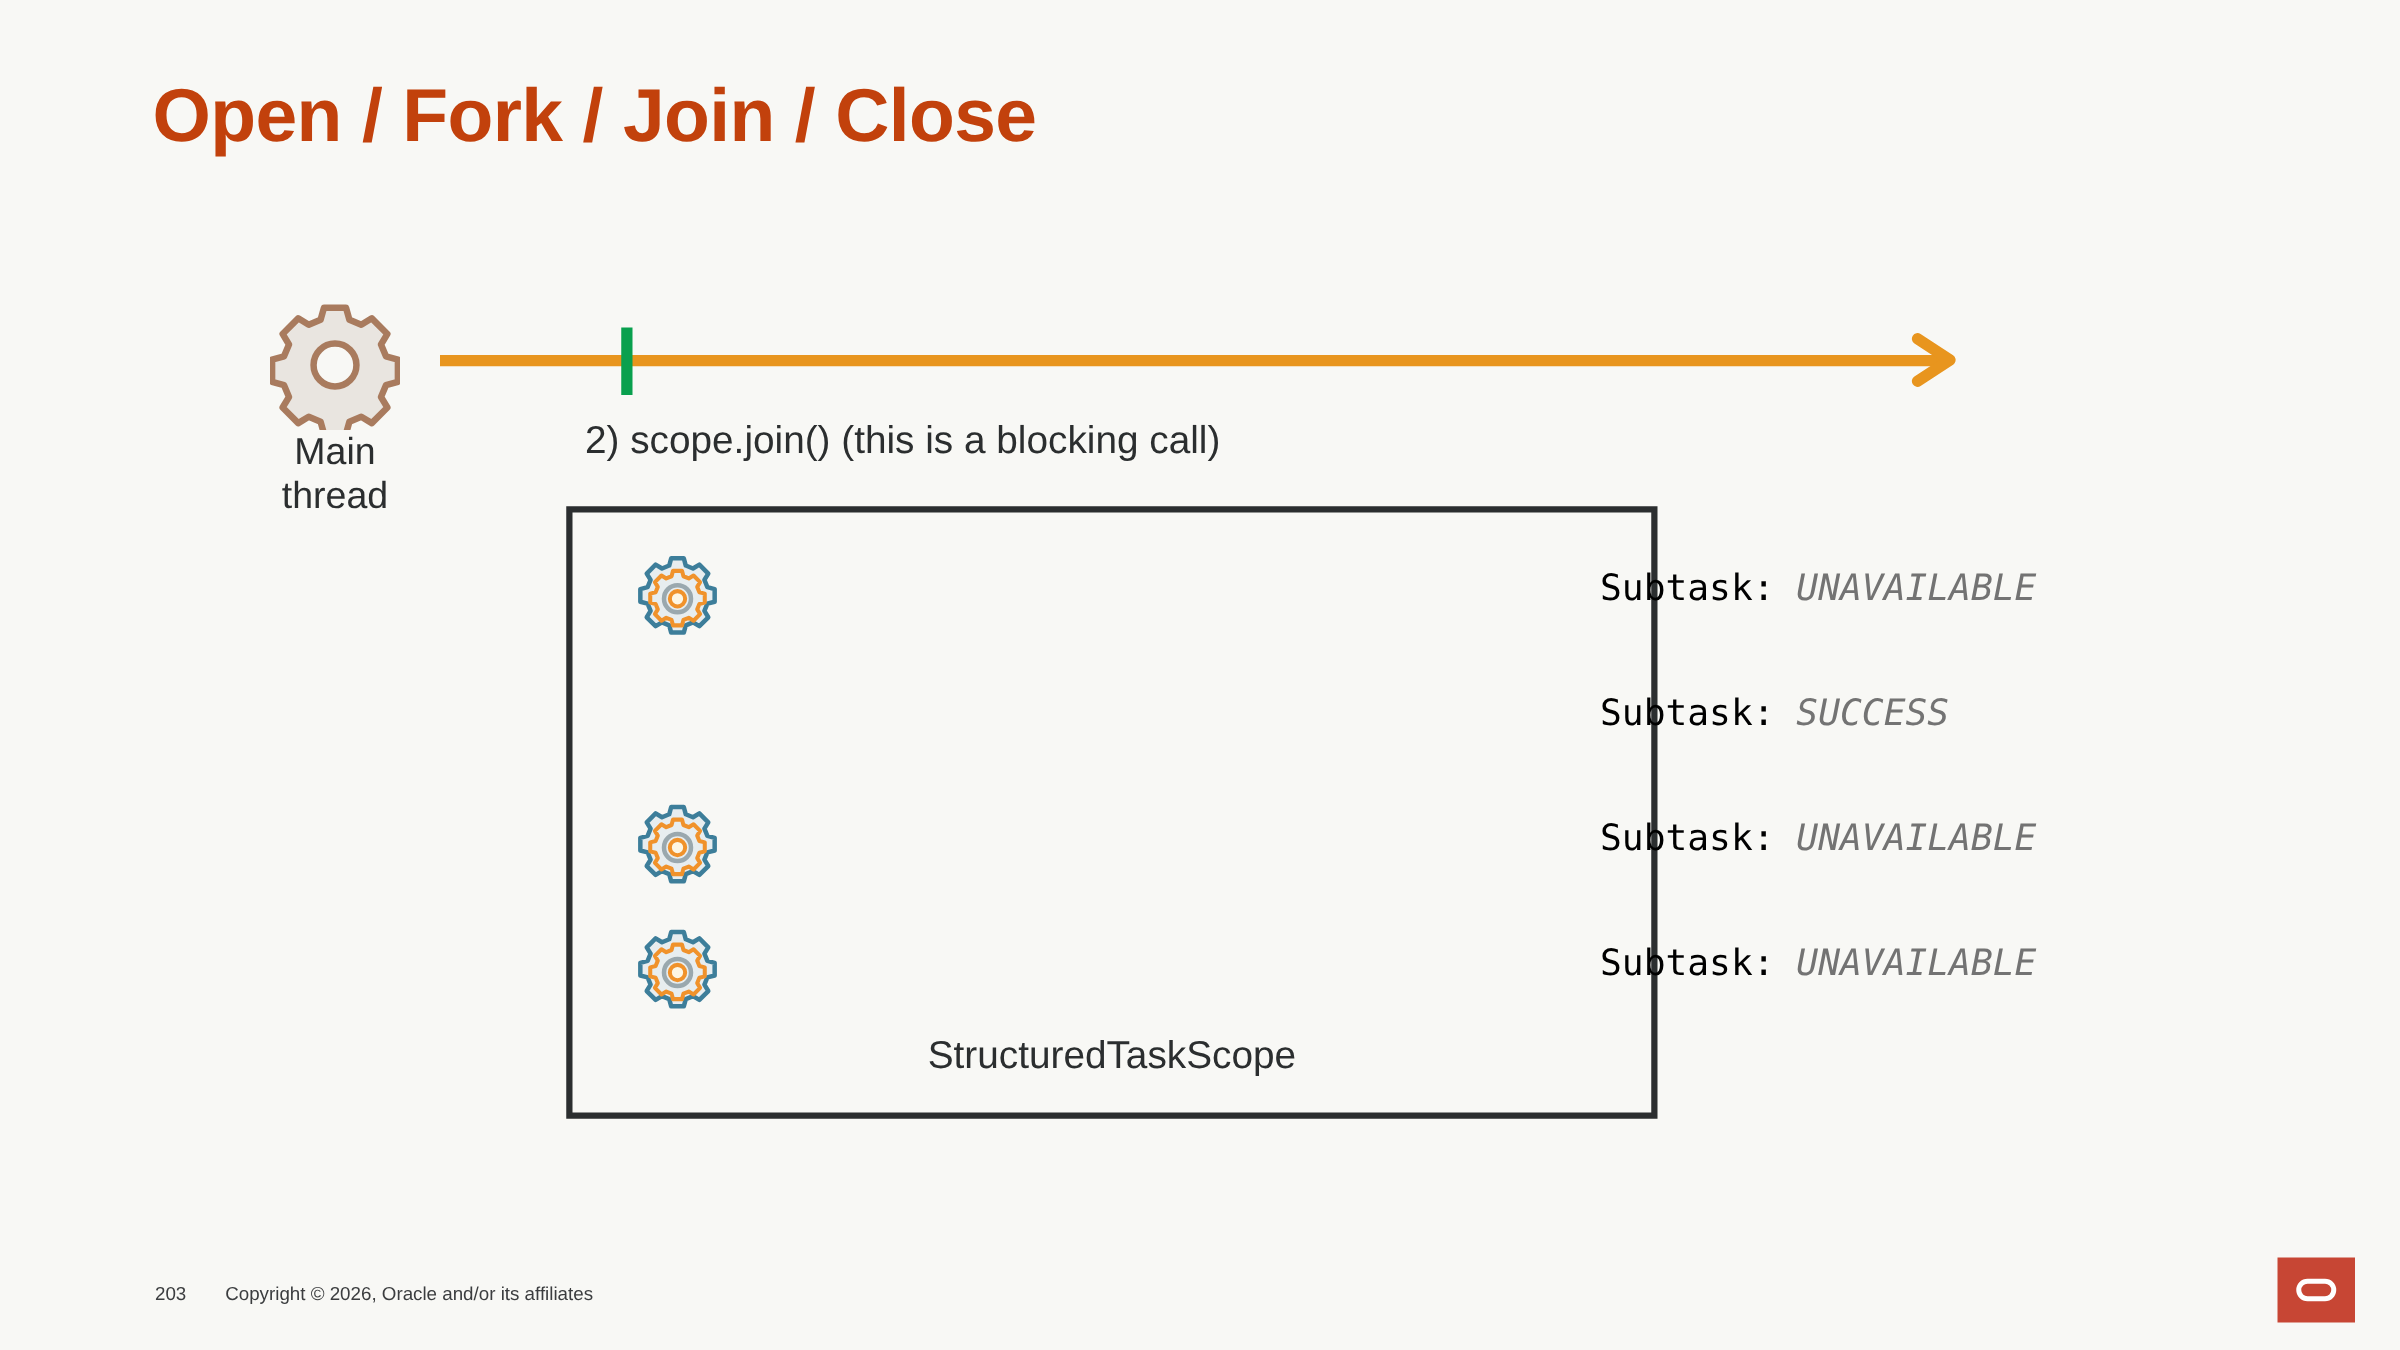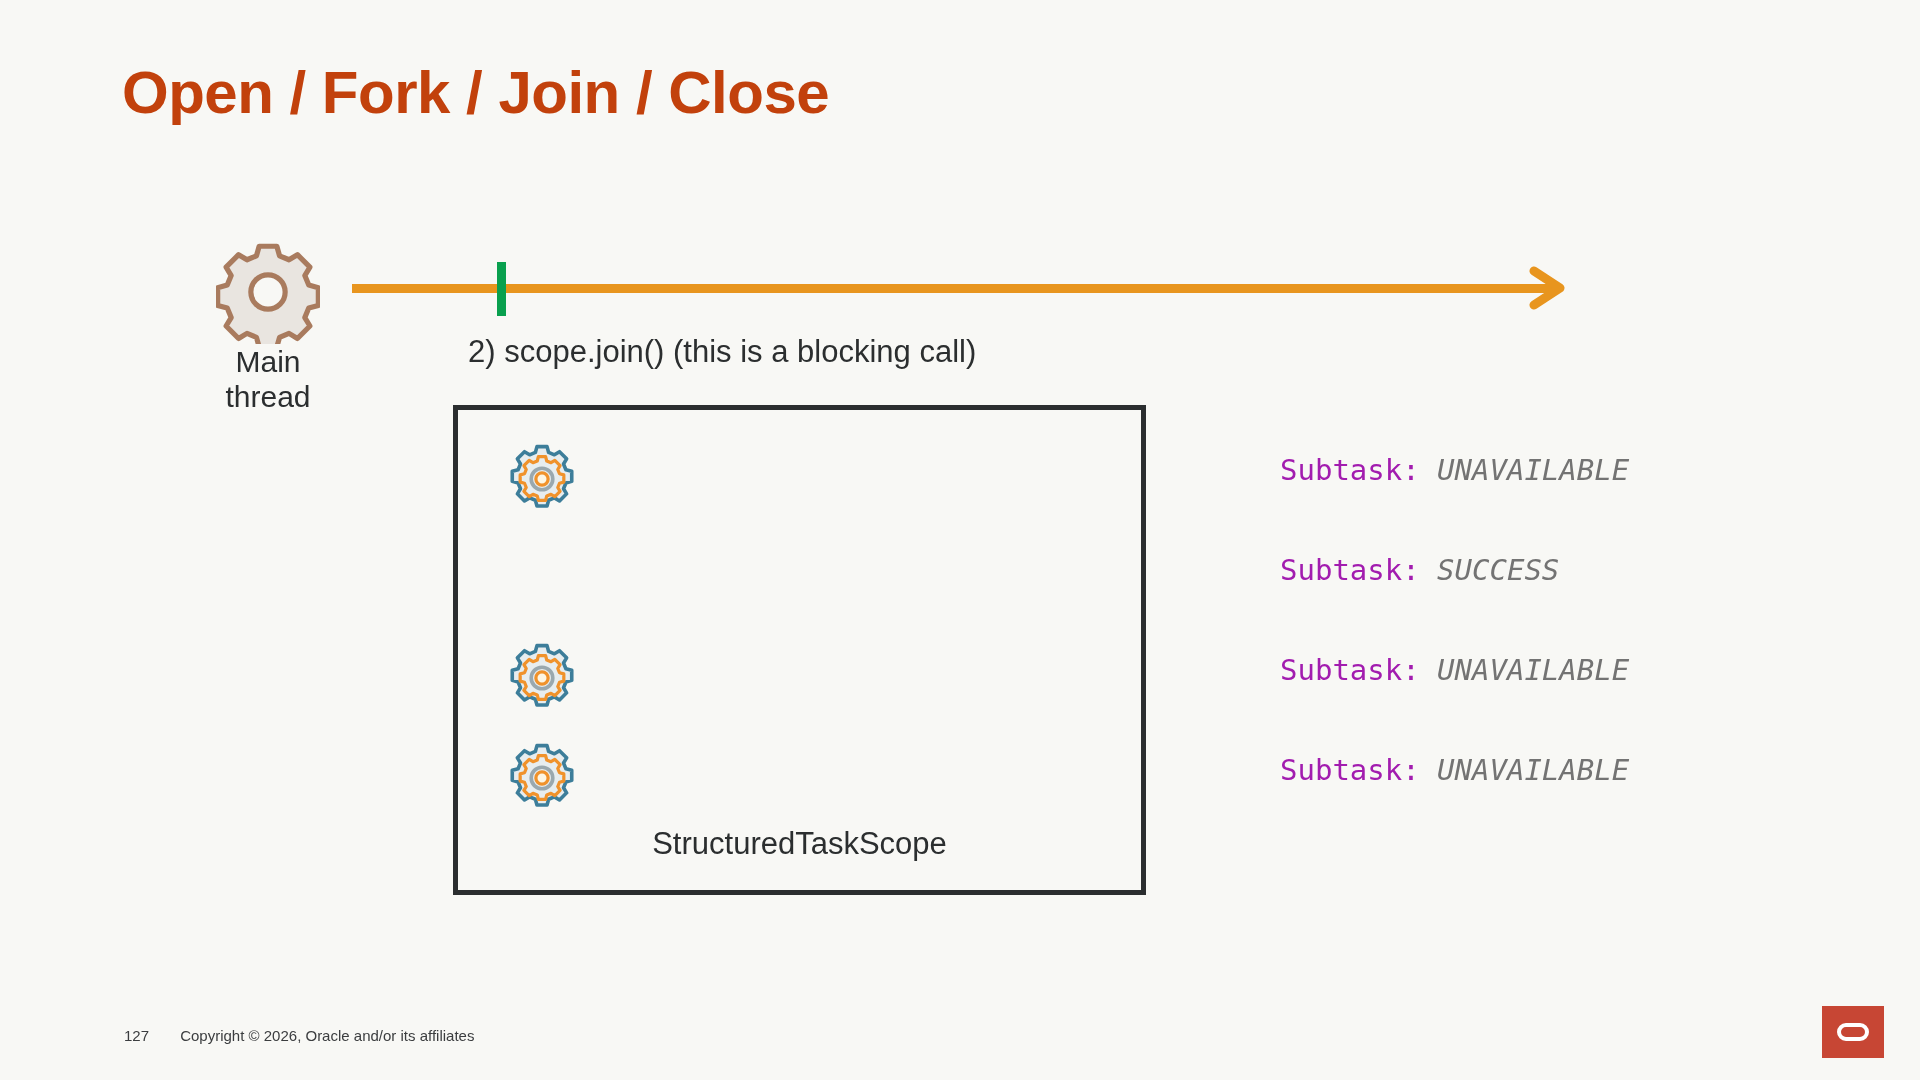--- a/index.html
+++ b/index.html
@@ -87,21 +87,21 @@
     font-size: 31px;
     color: #2b2e2f;
     white-space: nowrap;
   }
 
   
   #scope-box {
     position: absolute;
     left: 453px;
     top: 405px;
-    width: 693px;
+    width: 873px;
     height: 490px;
     border: 5px solid #2b2e2f;
     background: #f8f8f5;
     box-sizing: border-box;
   }
   #scope-label {
     position: absolute;
     left: 0;
     right: 0;
     bottom: 28px;
@@ -126,21 +126,21 @@
     width: 520px;
   }
   .status-row {
     height: 100px;
     font-family: "DejaVu Sans Mono", "Liberation Mono", monospace;
     font-size: 29px;
     line-height: 48px;
     white-space: nowrap;
   }
   .status-label {
-    color: #a21caf;
+    color: #000000;
   }
   .status-value {
     color: #737373;
     font-style: italic;
     margin-left: 0.6em;
   }
 
   
   #footer {
     position: absolute;
@@ -253,19 +253,19 @@
   </div>
   <div class="status-row">
     <span class="status-label">Subtask:</span><span class="status-value">UNAVAILABLE</span>
   </div>
   <div class="status-row">
     <span class="status-label">Subtask:</span><span class="status-value">UNAVAILABLE</span>
   </div>
 </div>
 
 <div id="footer">
-  <span id="footer-page">127</span>
+  <span id="footer-page">203</span>
   <span>Copyright © 2026, Oracle and/or its affiliates</span>
 </div>
 
 <div id="oracle-logo">
   <div id="oracle-logo-mark"></div>
 </div>
 
 </body></html>

